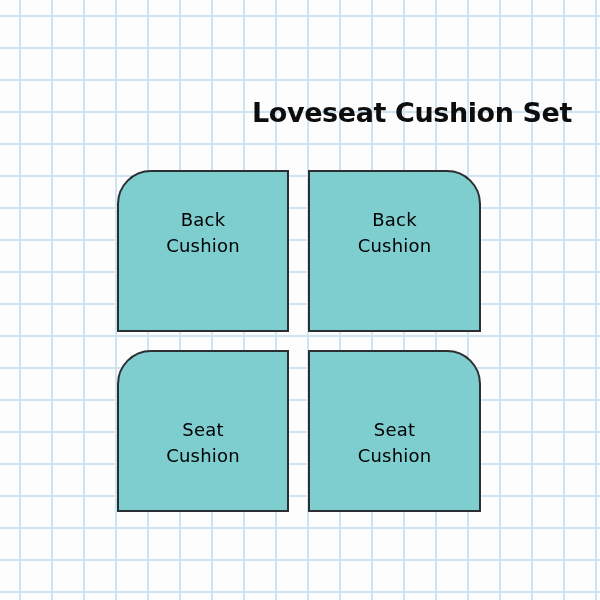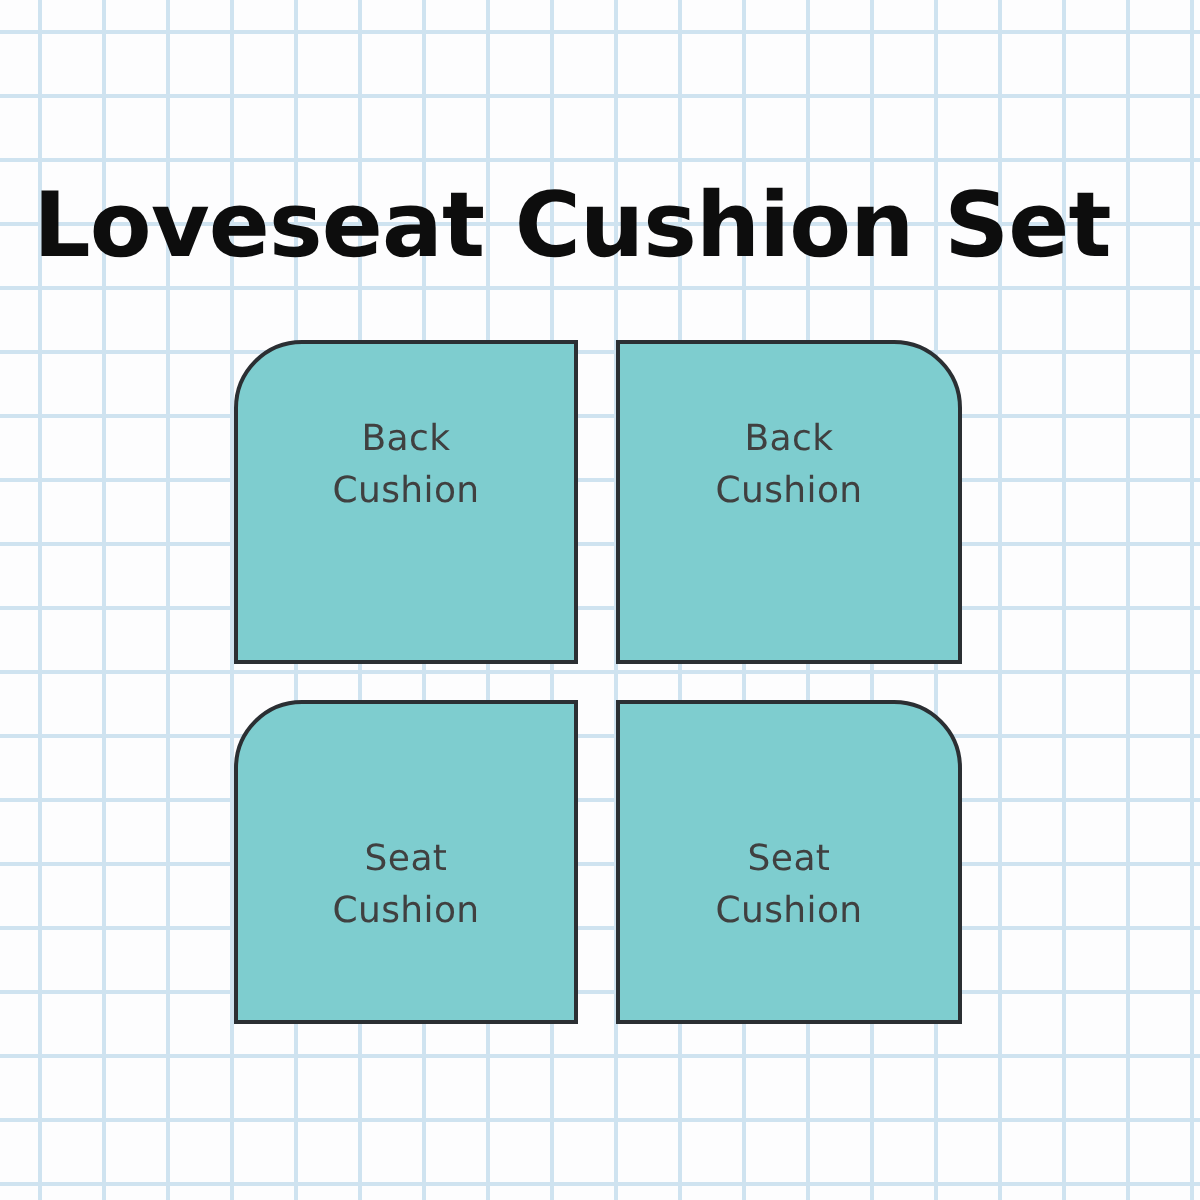--- a/index.html
+++ b/index.html
@@ -24,23 +24,23 @@
     background-size: 32px 32px;
     background-position: 19px 15px;
     overflow: hidden;
   }
 
   #title {
     position: absolute;
     left: 0;
     top: 92px;
     width: 572px;
-    text-align: center;
+    text-align: right;
     font-family: "DejaVu Sans", "Liberation Sans", sans-serif;
-    font-size: 45px;
+    font-size: 27px;
     font-weight: bold;
     letter-spacing: -0.4px;
     color: #0d0d0d;
     line-height: 42px;
     white-space: nowrap;
   }
 
   .cushion {
     position: absolute;
     background-color: #7ecdcf;
@@ -48,21 +48,21 @@
     box-sizing: border-box;
     display: flex;
     align-items: center;
     justify-content: center;
   }
 
   .cushion-label {
     font-family: "DejaVu Sans", "Liberation Sans", sans-serif;
     font-size: 18px;
     font-weight: 400;
-    color: #404040;
+    color: #000000;
     line-height: 26px;
     text-align: center;
     letter-spacing: 0.2px;
     white-space: pre-line;
     pointer-events: none;
   }
 
   
   #cushion-back-left {
     left: 117px;

